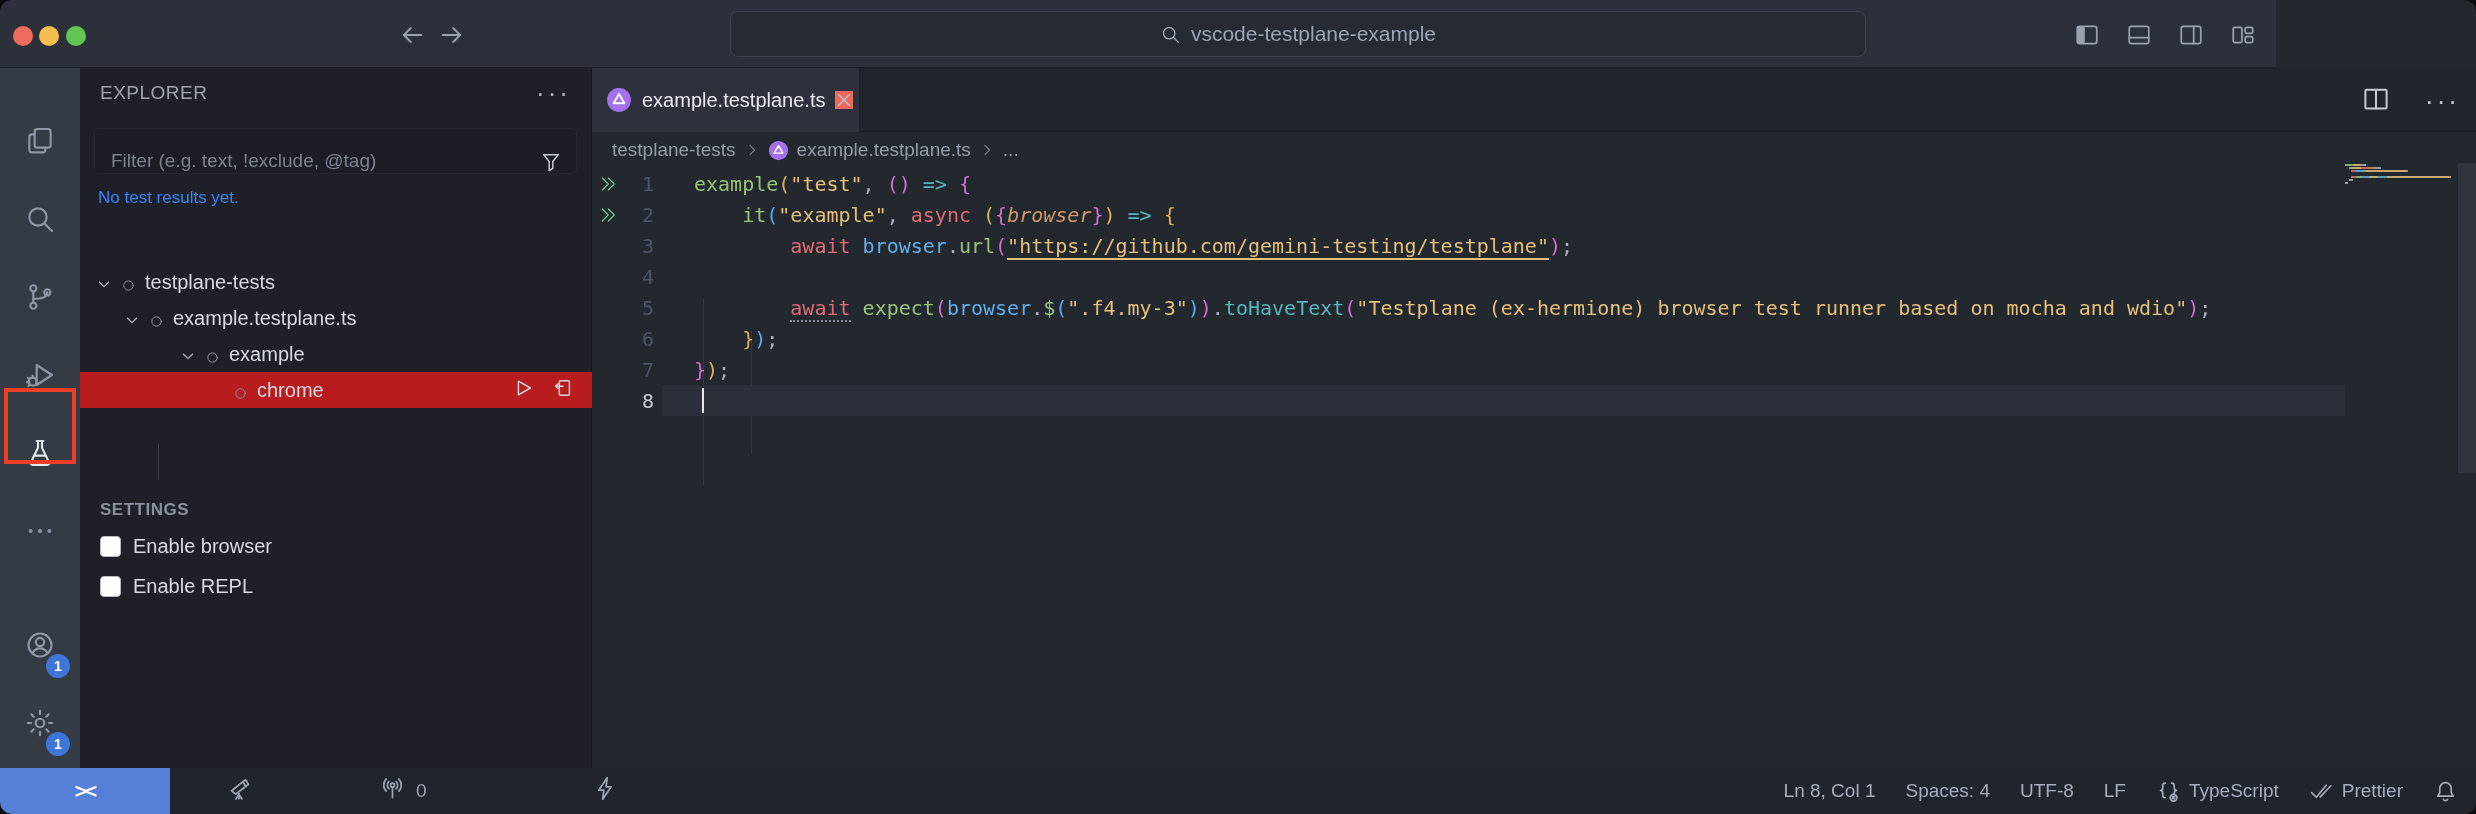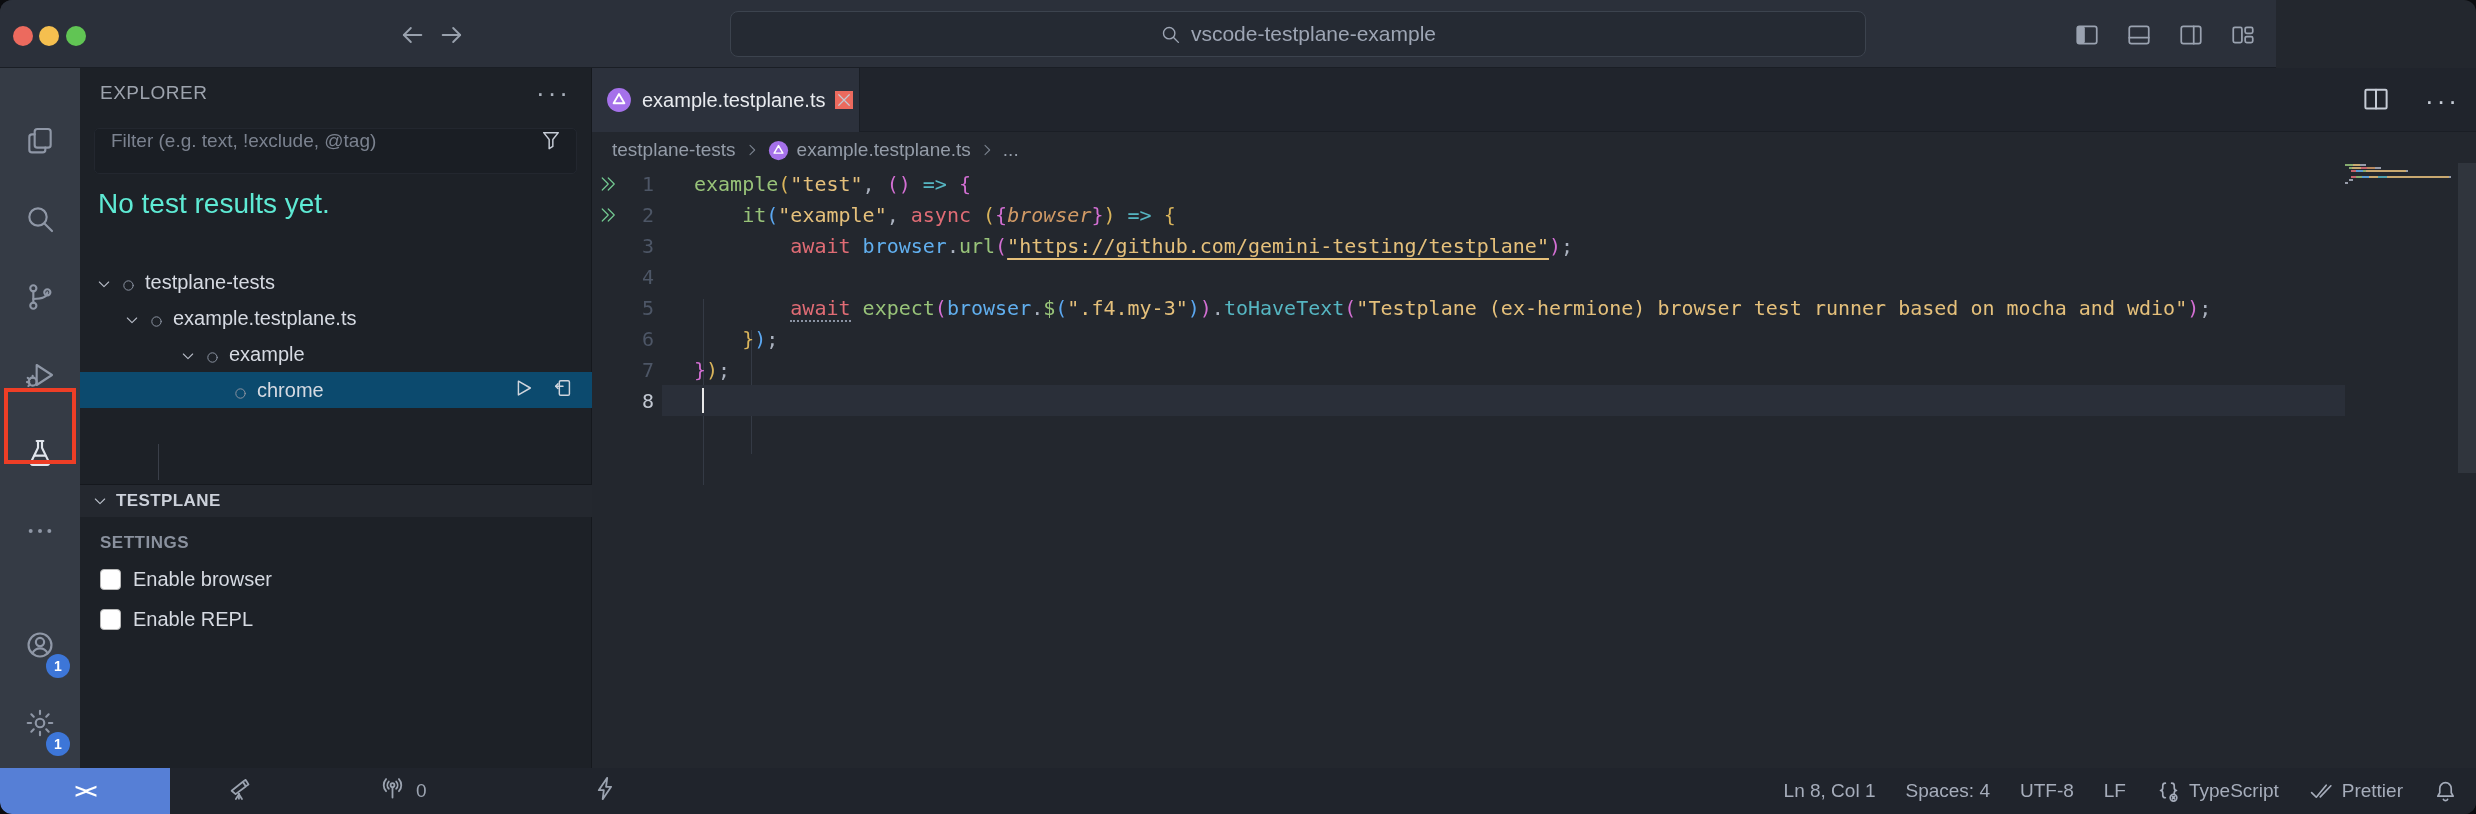--- a/index.html
+++ b/index.html
@@ -30,28 +30,28 @@
   .ab-item svg{width:32px;height:32px;}
   .ab-badge{position:absolute;right:10px;bottom:8px;min-width:24px;height:24px;border-radius:12px;background:#3d76d8;color:#fff;font-size:14px;font-weight:bold;display:flex;align-items:center;justify-content:center;}
   .annotation-box{position:absolute;left:4px;top:388px;width:72px;height:76px;border:4px solid #ee3e26;z-index:5;pointer-events:none;}
 
   
   .sidebar{position:absolute;left:80px;top:68px;width:512px;height:700px;background:#1d2127;border-right:1px solid #15181d;}
   .pane-header{height:50px;display:flex;align-items:center;padding:0 20px;color:#9da3ad;font-size:19px;letter-spacing:.5px;}
   .pane-header .dots{margin-left:auto;color:#aab1bc;font-size:26px;letter-spacing:3px;line-height:10px;}
   .sec-header{height:33px;background:#24282f;border-top:1px solid #15181d;display:flex;align-items:center;gap:8px;padding:0 12px;color:#ccd1da;font-weight:bold;font-size:17px;letter-spacing:.4px;}
   .sec-header svg{width:16px;height:16px;color:#b9bfc9;}
-  .filter{margin:10px 14px 0 14px;height:46px;background:#1a1e24;border:1px solid #23272f;border-radius:5px;display:flex;align-items:flex-start;padding:0 14px;gap:44px;}
+  .filter{margin:10px 14px 0 14px;height:46px;background:#1a1e24;border:1px solid #23272f;border-radius:5px;display:flex;align-items:flex-end;padding:0 14px;gap:44px;}
   .filter input{flex:1;background:transparent;border:none;outline:none;color:#bfc5d0;font-size:19px;font-family:"Liberation Sans",sans-serif;}
   .filter input::placeholder{color:#7b828f;}
   .filter svg{width:22px;height:22px;color:#c6ccd6;}
-  .empty-msg{margin:14px 0 0 18px;color:#5eead4;font-size:28px;}
+  .empty-msg{margin:14px 0 0 18px;color:#3b82f6;font-size:17px;}
   .tree{position:absolute;left:0;top:196px;width:512px;}
   .tree-row{position:relative;height:36px;display:flex;align-items:center;color:#d6dae2;font-size:20px;}
-  .tree-row.selected{background:#0c4a6e;}
+  .tree-row.selected{background:#b91c1c;}
   .tree-row .twisty{width:16px;height:16px;color:#b6bcc6;margin-right:9px;flex:none;}
   .tree-row .twisty svg{width:16px;height:16px;}
   .tree-row .oicon{width:15px;height:15px;color:#8a92a0;margin-right:9px;flex:none;}
   .tree-row .oicon svg{width:15px;height:15px;}
   .tree-actions{margin-left:auto;display:flex;gap:18px;padding-right:18px;color:#d0d5dd;}
   .tree-actions svg{width:22px;height:22px;}
   .tree-guide{position:absolute;left:78px;top:376px;width:1px;height:36px;background:#3a3f49;}
   .sec2{position:absolute;left:0;top:416px;width:512px;}
   .settings-label{margin:16px 0 0 20px;color:#8a919e;font-weight:bold;font-size:17px;letter-spacing:.5px;}
   .check-row{display:flex;align-items:center;gap:12px;margin:12px 0 0 20px;height:28px;}
@@ -283,26 +283,20 @@
             <span><svg viewBox="0 0 24 24">
                 <rect x="8" y="4" width="11" height="16" rx="1.5"></rect>
                 <path d="M12 10H4"></path>
                 <path d="M6.5 7.5L4 10l2.5 2.5"></path>
               </svg></span>
           </span>
         </div>
       </div>
     <div class="tree-guide"></div>
     <div class="sec2">
-      <div class="sec-header">
-        <svg viewBox="0 0 24 24">
-            <path d="M5 9l7 7 7-7"></path>
-          </svg>
-        <span>TESTPLANE</span>
-      </div>
       <div class="settings-label">SETTINGS</div>
       <div>
           <div class="check-row">
             <span class="checkbox"></span>
             <label>Enable browser</label>
           </div>
           <div class="check-row">
             <span class="checkbox"></span>
             <label>Enable REPL</label>
           </div>

